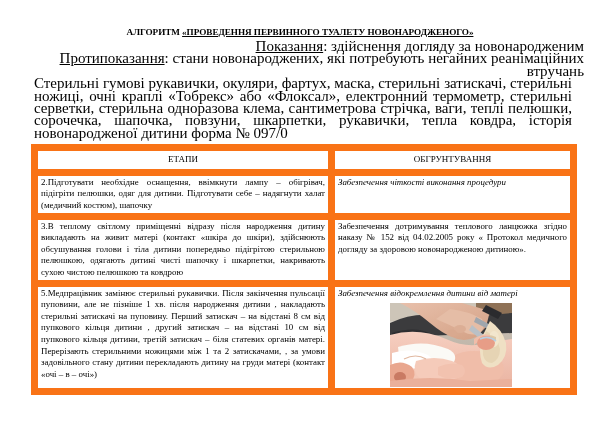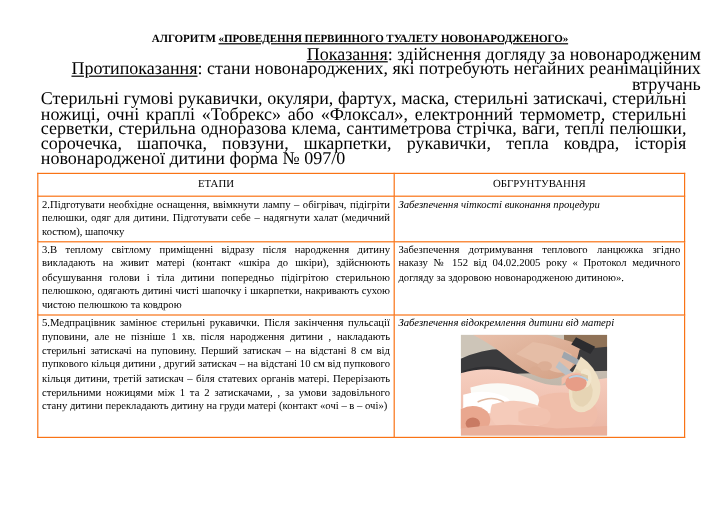--- a/index.html
+++ b/index.html
@@ -51,21 +51,21 @@
   }
 
   table.algo {
     border-collapse: collapse;
     width: 539px;
     margin-left: 31px;
     margin-top: 5px;
     table-layout: fixed;
   }
   table.algo td, table.algo th {
-    border: 1px solid #f97316;
+    border: 7px solid #f97316;
     vertical-align: top;
     padding: 1px 3px 1px 3px;
     font-size: 8.9px;
     line-height: 11.6px;
     font-weight: normal;
   }
   table.algo th {
     text-align: center;
     padding-top: 3px;
     padding-bottom: 3px;

